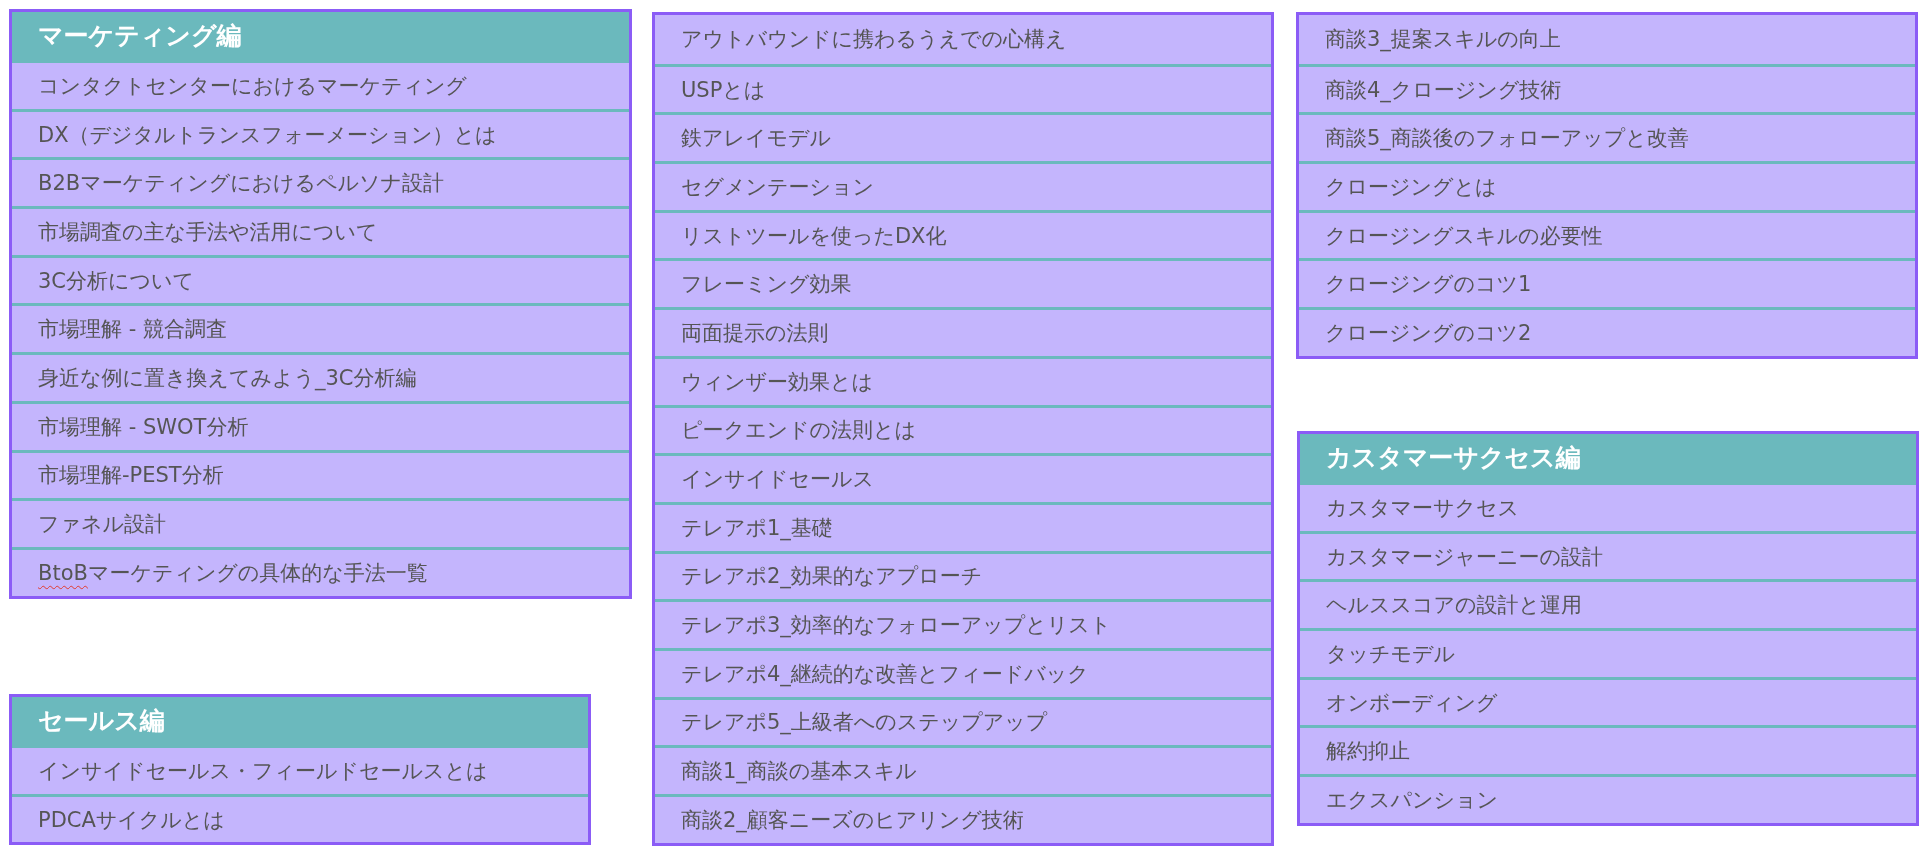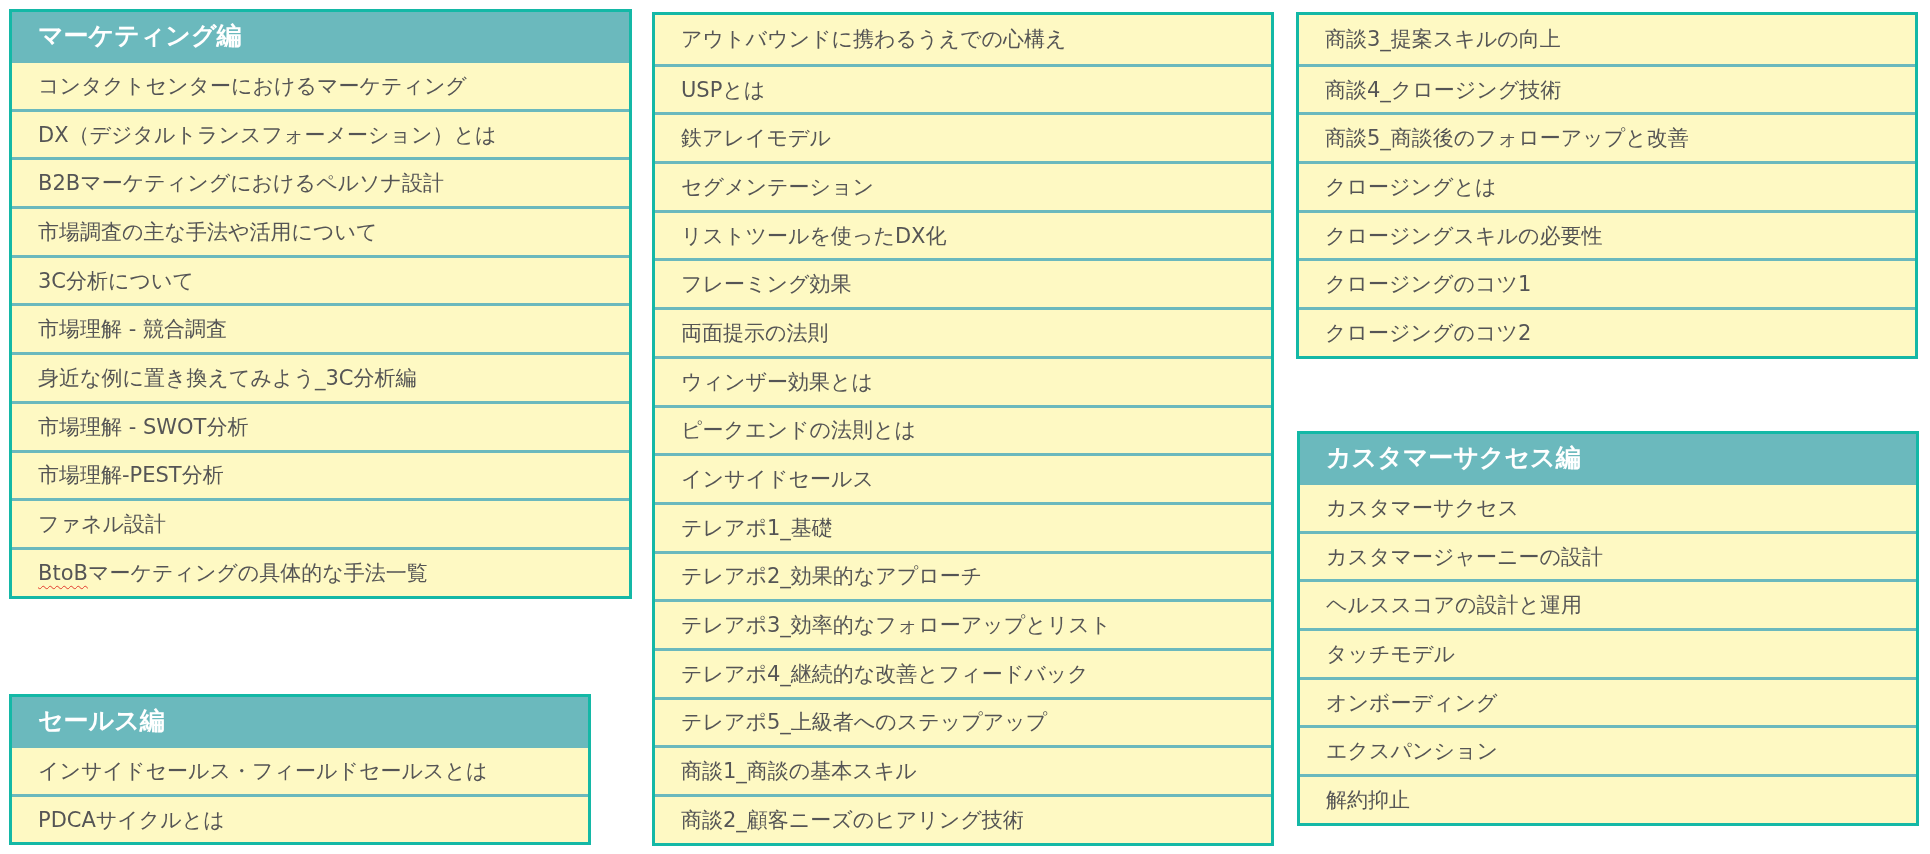--- a/index.html
+++ b/index.html
@@ -1,21 +1,21 @@
 <!DOCTYPE html>
 <html><head>
 <meta charset="utf-8">
 <style>
   html, body { margin: 0; padding: 0; background: #ffffff; }
   body {
     width: 1930px; height: 854px; position: relative; overflow: hidden;
     font-family: "DejaVu Sans", "Liberation Sans", sans-serif;
   }
   .col { position: absolute; }
-  .block { border: 3px solid #14b8a6; box-sizing: border-box; background: #fef9c3; }
+  .block { border: 3px solid #8b5cf6; box-sizing: border-box; background: #c4b5fd; }
   .hdr {
     background: #6bb9bd; color: #ffffff;
     height: 48px; line-height: 48px;
     padding-left: 26px; font-size: 25px; font-weight: bold;
     white-space: nowrap; overflow: hidden;
   }
   .row {
     height: 48.7px; box-sizing: border-box;
     border-top: 3px solid #6bb9bd;
     padding-left: 26px;
@@ -97,16 +97,16 @@
 </div>
 
 <div class="col" style="left:1297px; top:399px; width:622px;margin-top:32px;">
   <div class="block">
     <div class="hdr">カスタマーサクセス編</div>
     <div class="row">カスタマーサクセス</div>
     <div class="row">カスタマージャーニーの設計</div>
     <div class="row">ヘルススコアの設計と運用</div>
     <div class="row">タッチモデル</div>
     <div class="row">オンボーディング</div>
+    <div class="row">解約抑止</div>
     <div class="row">エクスパンション</div>
-    <div class="row">解約抑止</div>
   </div>
 </div>
 
 </body></html>

